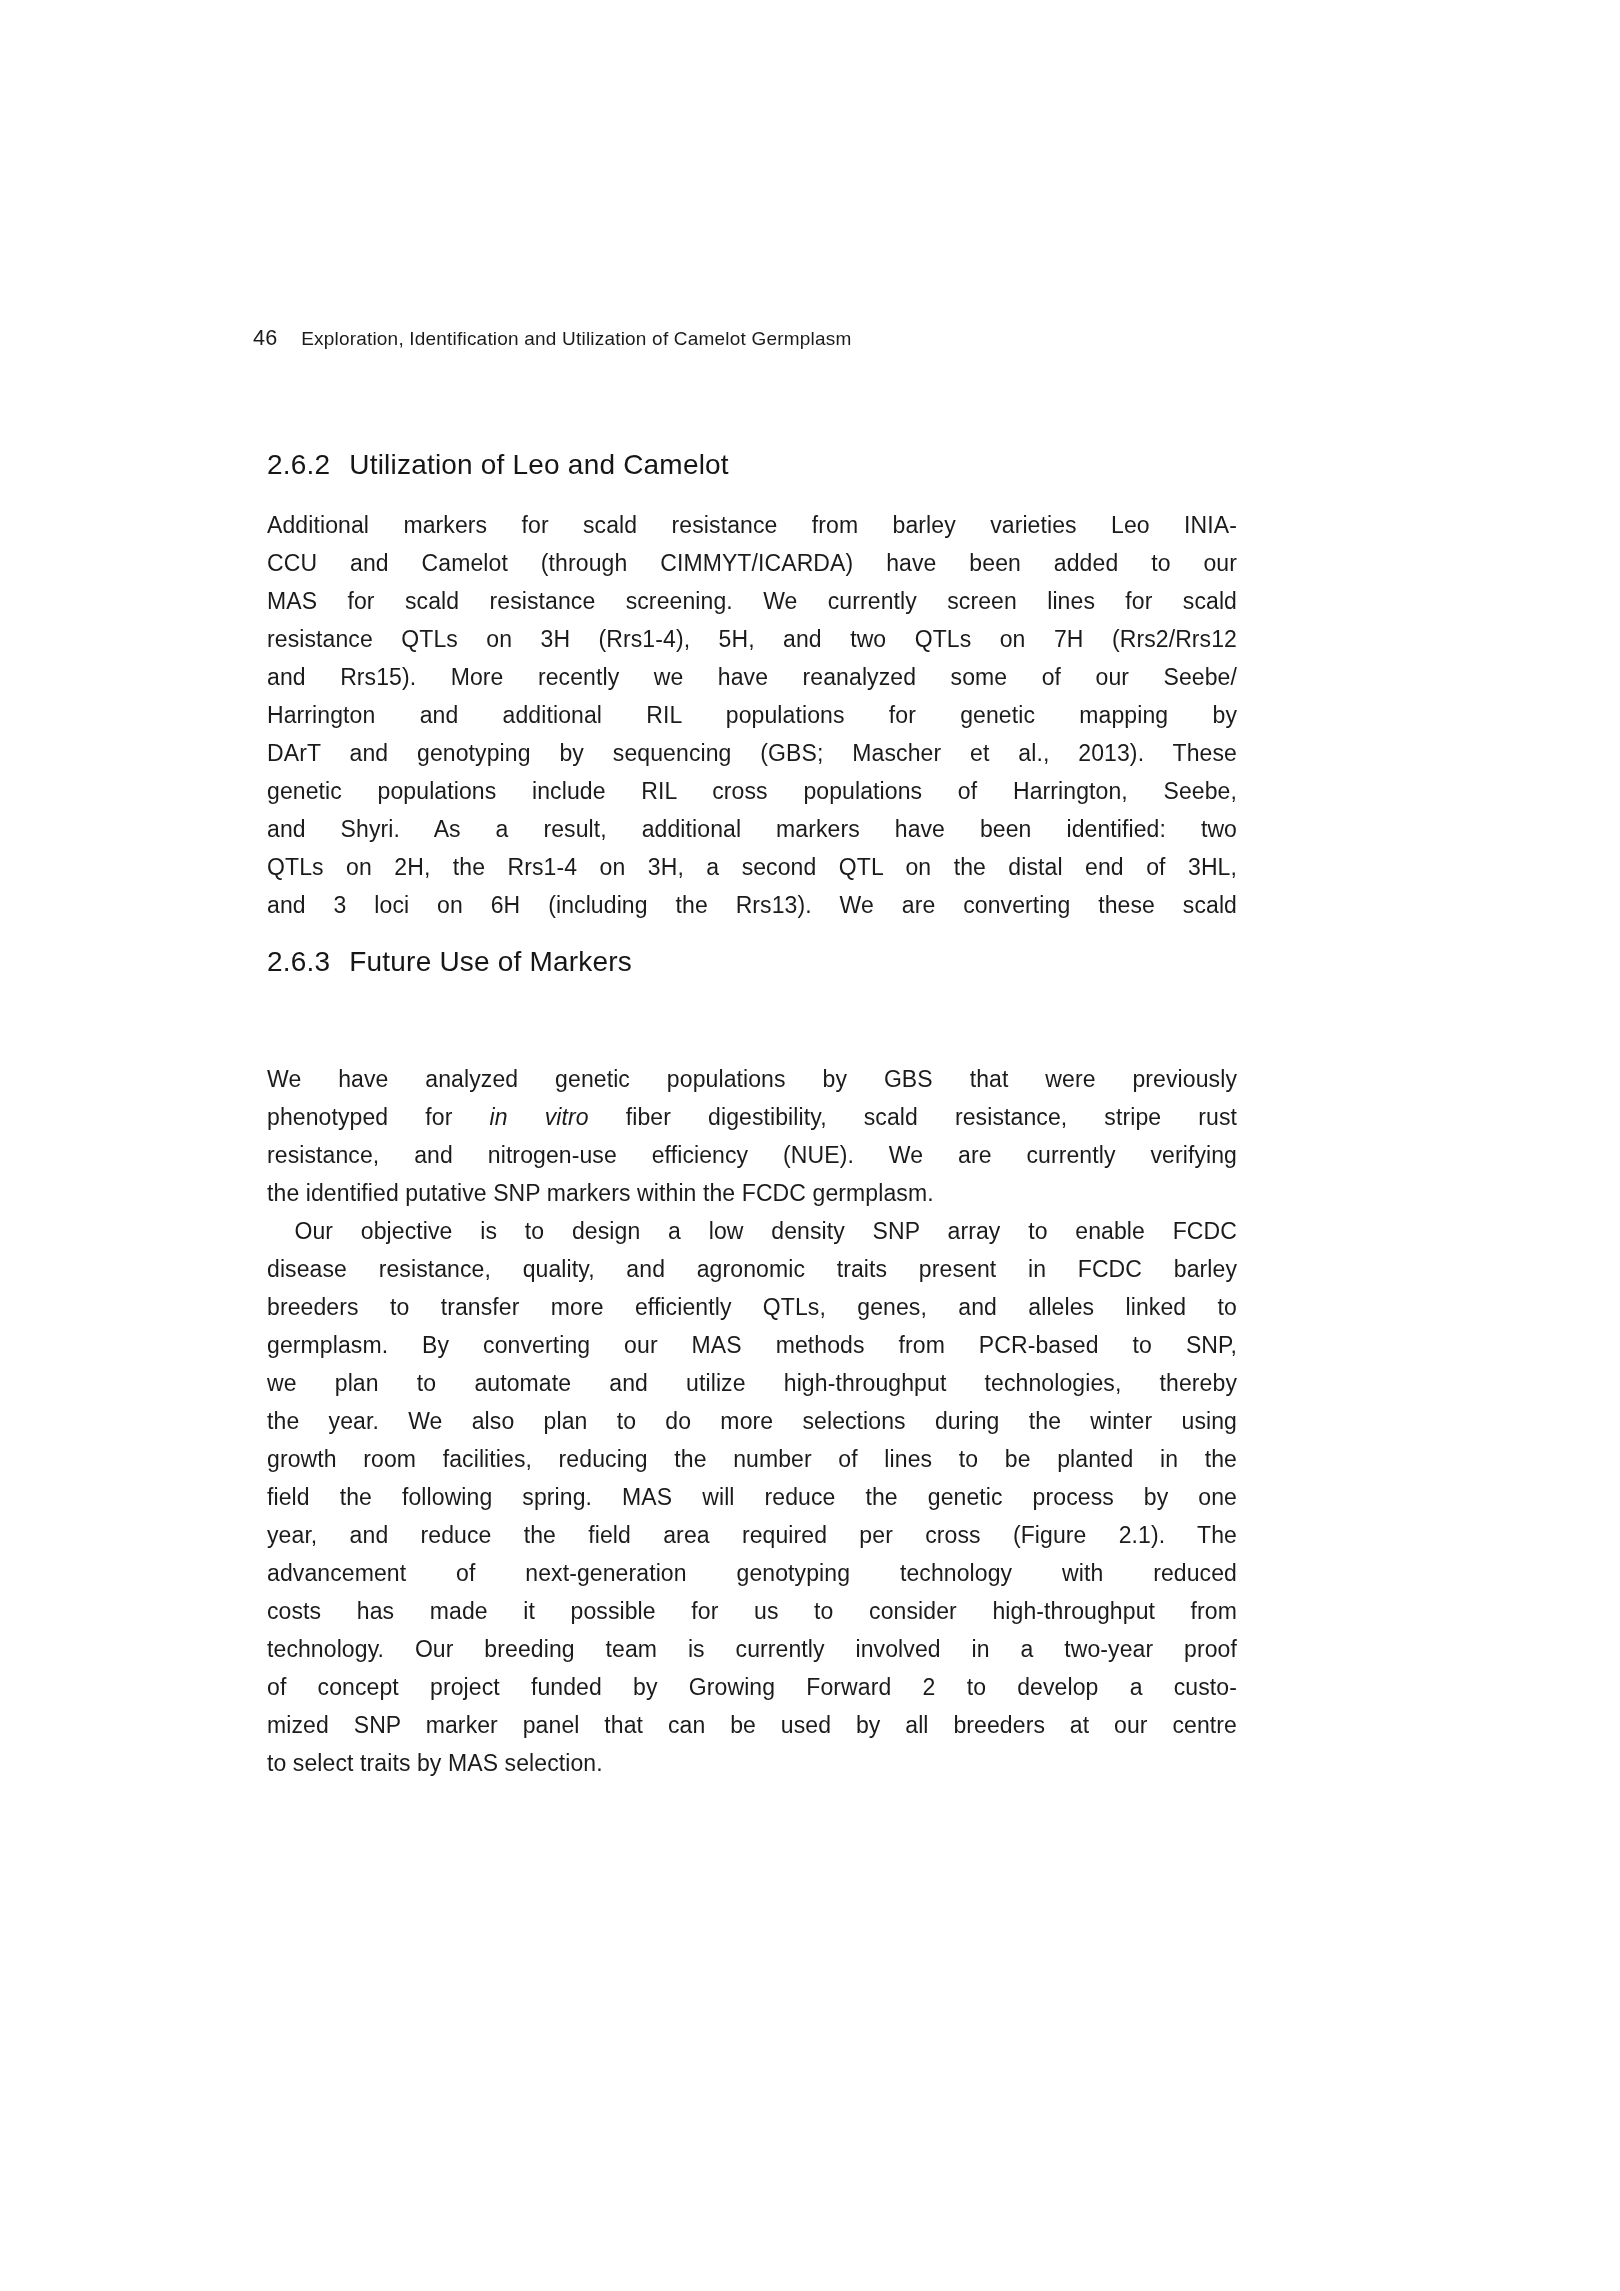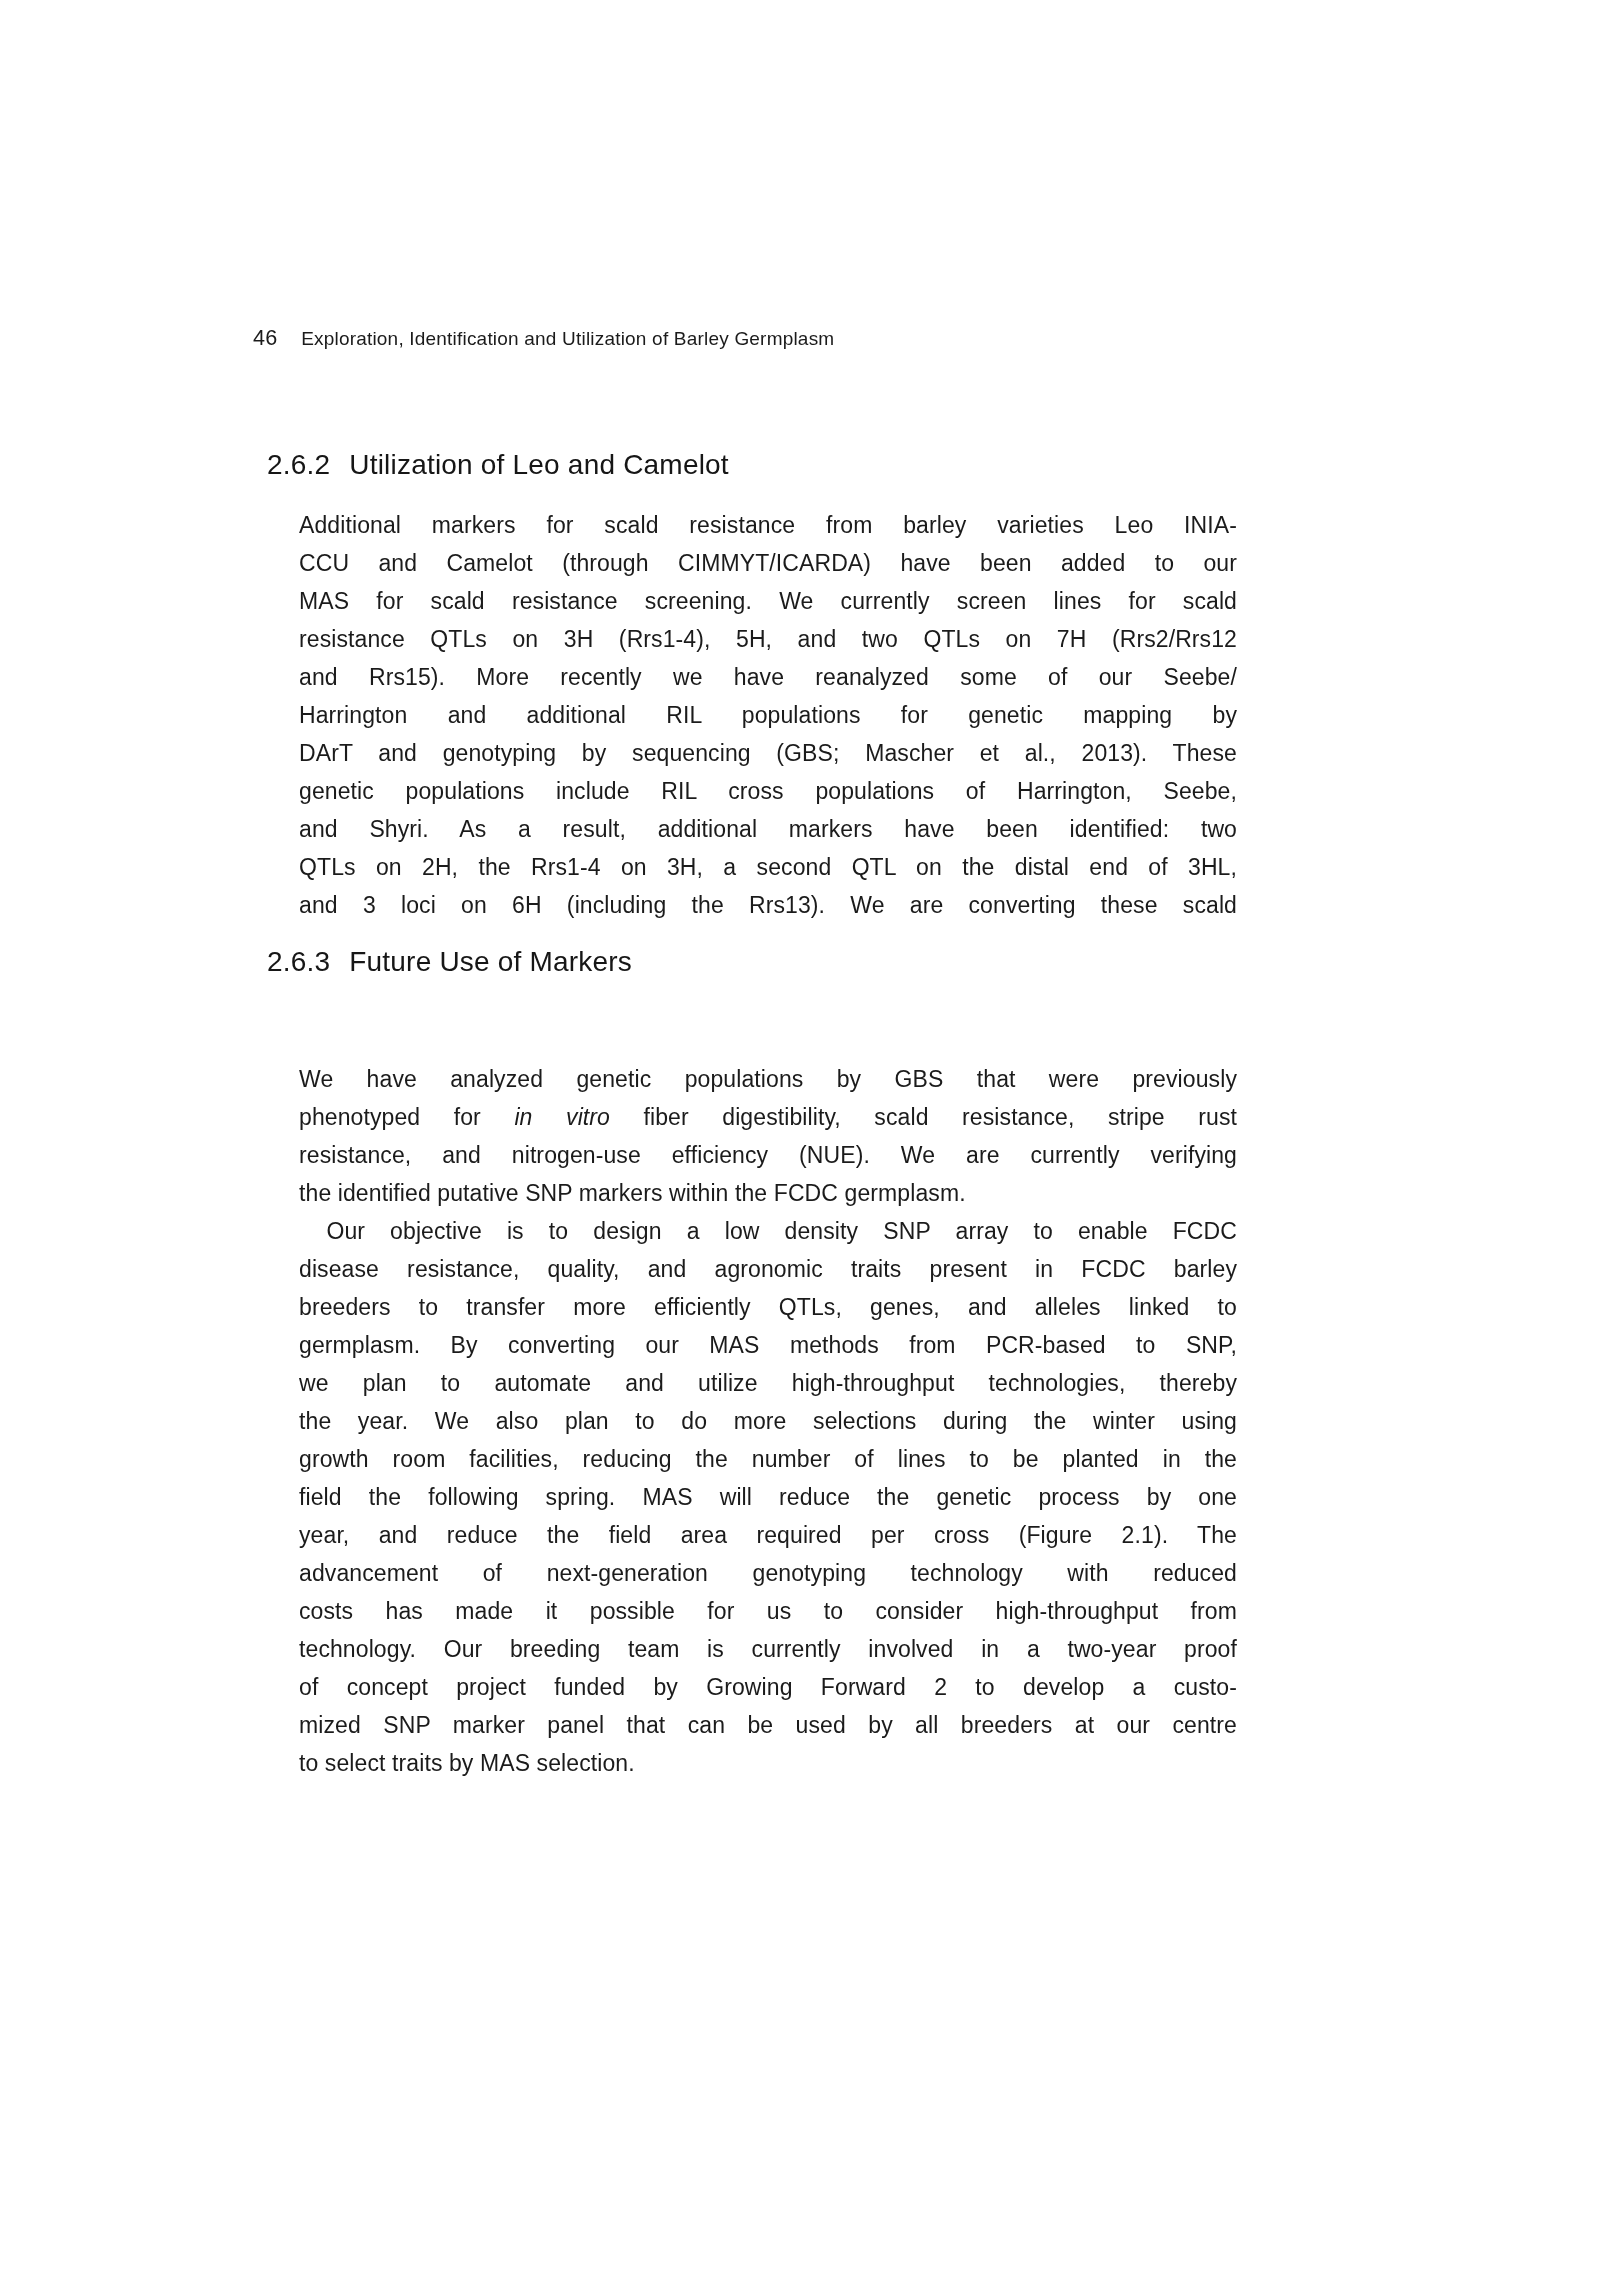--- a/index.html
+++ b/index.html
@@ -54,34 +54,33 @@
   }
   .body1 { top: 506px; }
   .body2 { top: 1060px; }
   .bline {
     font-size: 23px;
     line-height: 38px;
     letter-spacing: 0.1px;
     text-align: justify;
     text-align-last: justify;
     color: #1b1b1b;
-    margin-left: 32px;
   }
   .bline.lastline { text-align-last: left; }
   .bline.indent { padding-left: 27.4px; }
   .it { font-style: italic; }
 </style>
 </head>
 <body>
 
 <div class="page">
 
   <div class="runhead">
     <span class="pagenum">46</span>
-    <span class="runtitle">Exploration, Identification and Utilization of Barley Germplasm</span>
+    <span class="runtitle">Exploration, Identification and Utilization of Camelot Germplasm</span>
   </div>
 
   <div class="heading h262">
     <span class="num">2.6.2</span><span>Utilization of Leo and Camelot</span>
   </div>
 
   <div class="bodyblock body1">
     <div class="bline">Additional markers for scald resistance from barley varieties Leo INIA-</div>
     <div class="bline">CCU and Camelot (through CIMMYT/ICARDA) have been added to our</div>
     <div class="bline">MAS for scald resistance screening. We currently screen lines for scald</div>

